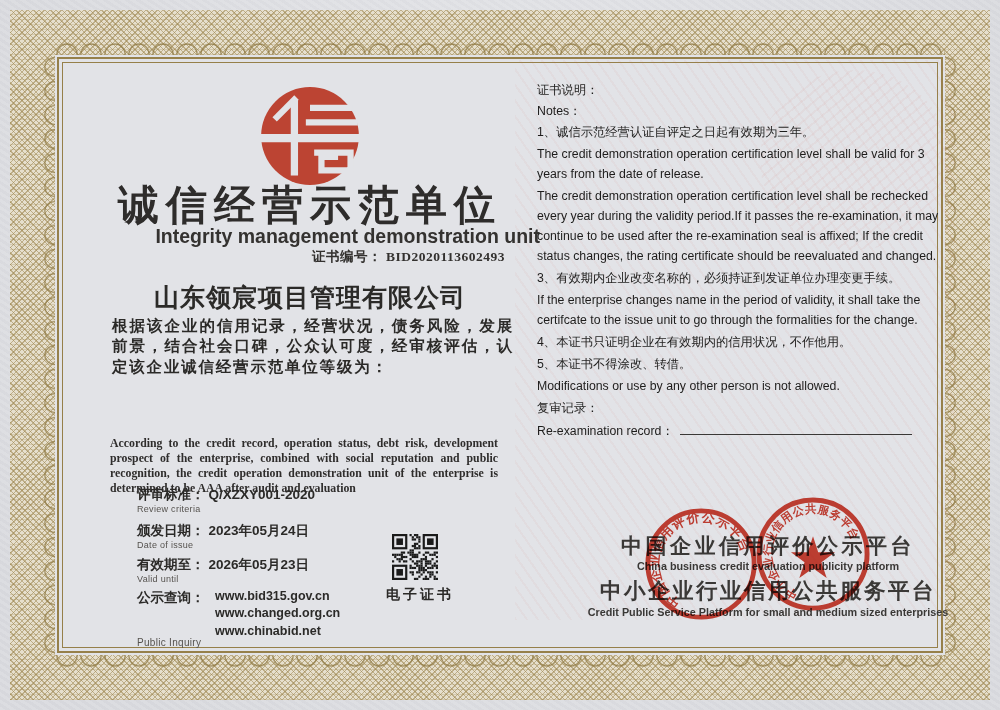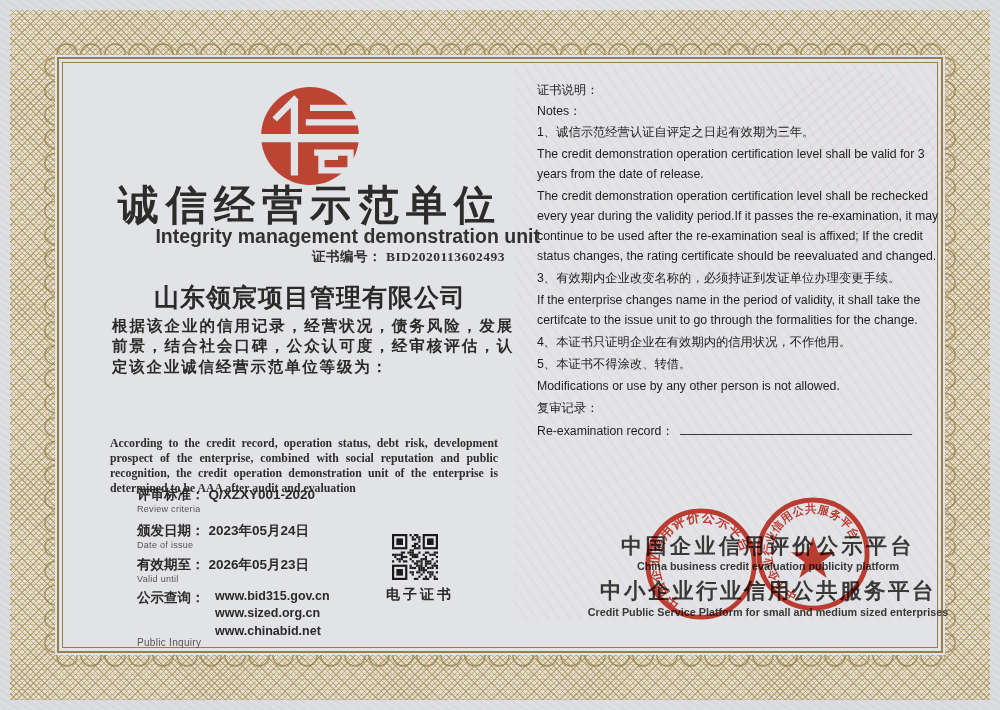--- a/index.html
+++ b/index.html
@@ -121,21 +121,21 @@
   <div class="mrow" style="top:556px">
     <span>有效期至：</span><span class="val">2026年05月23日</span>
   </div>
   <div class="msub" style="top:574px">Valid until</div>
 
   <div class="mrow" style="top:589px">
     <span>公示查询：</span>
   </div>
   <div class="urls">
     <div>www.bid315.gov.cn</div>
-    <div>www.sized.org.cn</div>
+    <div>www.changed.org.cn</div>
     <div>www.chinabid.net</div>
   </div>
   <div class="msub" style="top:637px;font-size:10px">Public Inquiry</div>
 
   <div class="qr" id="qr"><svg width="46" height="46" viewBox="0 0 46.2 46.2">
         <rect x="17.6" y="0" width="2.2" height="2.2" fill="#1a1a1a"></rect>
         <rect x="22" y="0" width="2.2" height="2.2" fill="#1a1a1a"></rect>
         <rect x="24.200000000000003" y="0" width="2.2" height="2.2" fill="#1a1a1a"></rect>
         <rect x="19.8" y="2.2" width="2.2" height="2.2" fill="#1a1a1a"></rect>
         <rect x="24.200000000000003" y="2.2" width="2.2" height="2.2" fill="#1a1a1a"></rect>

